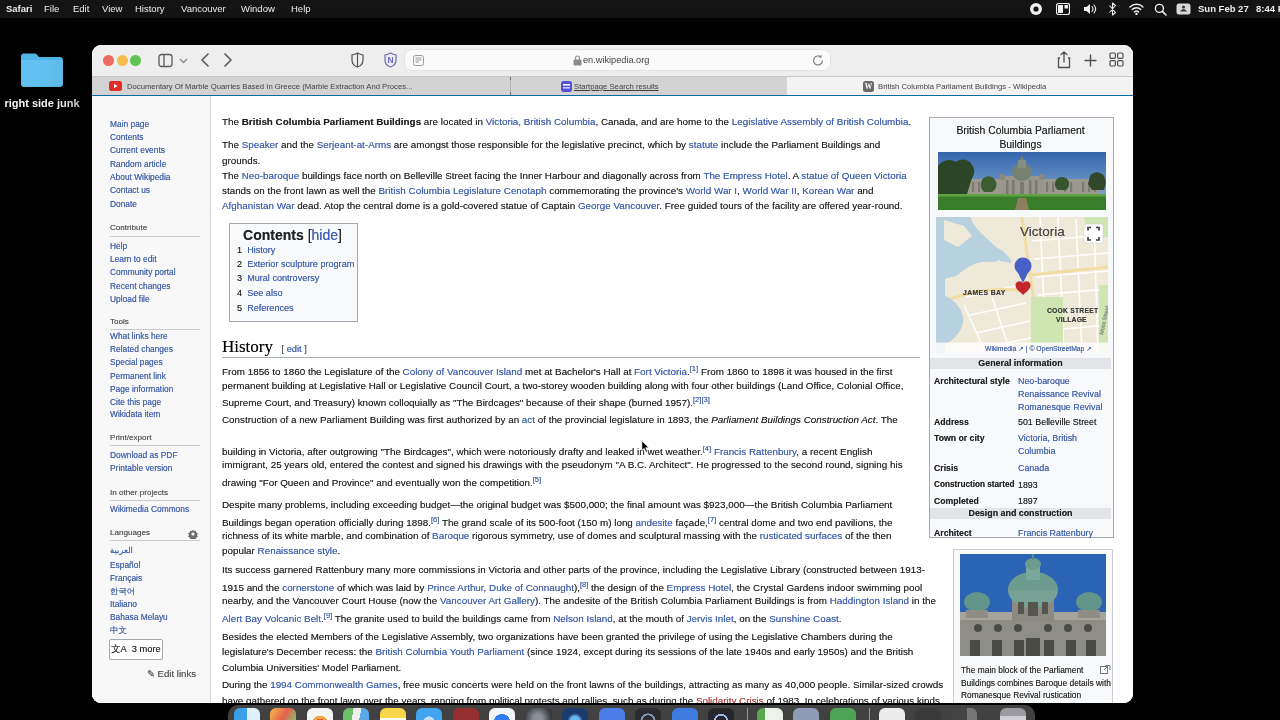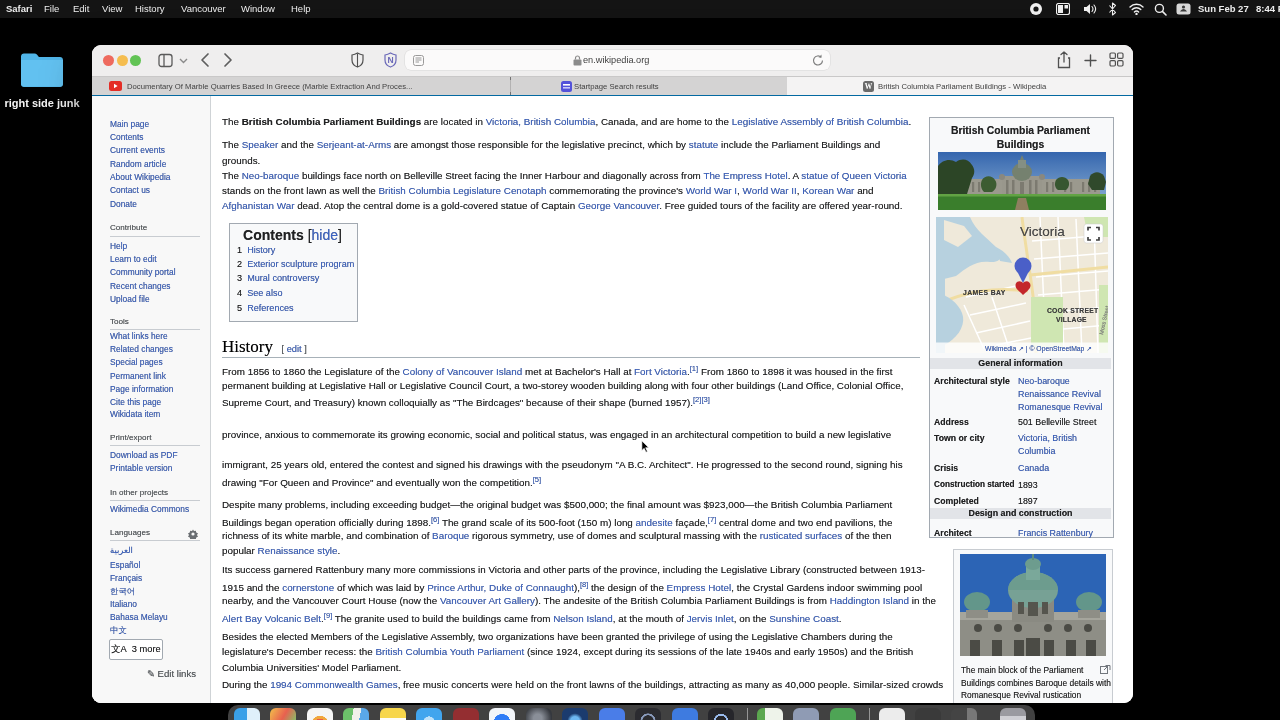--- a/index.html
+++ b/index.html
@@ -141,21 +141,21 @@
         </svg>
       <span style="position:absolute;left:35px;top:5px;">Documentary Of Marble Quarries Based In Greece (Marble Extraction And Proces...</span>
     </div>
     <div style="position:absolute;left:418px;top:3px;width:1px;height:12px;background:#b3b2b2;"></div>
     <div class="tab" style="left:419px;width:276px;background:#d4d3d3;">
       <svg style="position:absolute;left:50px;top:4px" width="11" height="11" viewBox="0 0 11 11">
           <rect width="11" height="11" rx="2.5" fill="#5352d9"></rect>
           <rect x="2" y="3" width="7" height="1.6" fill="#fff"></rect>
           <rect x="2" y="6" width="7" height="1.6" fill="#c8c8f8"></rect>
         </svg>
-      <span style="position:absolute;left:63px;top:5px;">Startpage Search results</span>
+      <span style="position:absolute;left:63px;top:5px;text-decoration:underline;">Startpage Search results</span>
     </div>
     <div class="tab" style="left:695px;width:346px;background:#f4f3f3;">
       <svg style="position:absolute;left:76px;top:3.5px" width="11" height="11" viewBox="0 0 11 11">
           <rect width="11" height="11" rx="2.5" fill="#6a6a6a"></rect>
           <text x="5.5" y="8.2" font-size="7.5" font-weight="bold" fill="#fff" text-anchor="middle" font-family="Liberation Serif">W</text>
         </svg>
       <span style="position:absolute;left:91px;top:5px;">British Columbia Parliament Buildings - Wikipedia</span>
     </div>
   </div>
   <div id="content">
@@ -216,40 +216,42 @@
     <div class="ln" style="left:145px;top:149.6px;font-size:9.1px">1&nbsp; <a>History</a></div>
     <div class="ln" style="left:145px;top:163.7px;font-size:9.1px">2&nbsp; <a>Exterior sculpture program</a></div>
     <div class="ln" style="left:145px;top:178.4px;font-size:9.1px">3&nbsp; <a>Mural controversy</a></div>
     <div class="ln" style="left:145px;top:193.2px;font-size:9.1px">4&nbsp; <a>See also</a></div>
     <div class="ln" style="left:145px;top:207.6px;font-size:9.1px">5&nbsp; <a>References</a></div>
     <div class="ln" style="left:130px;top:246.5px;font-family:'Liberation Serif',serif;font-size:17px;color:#000;">History&nbsp;&nbsp;<span style="font-size:9.3px;font-family:'Liberation Sans',sans-serif;color:#54595d">[ <a>edit</a> ]</span></div>
     <div style="position:absolute;left:130px;top:261px;width:698px;height:1px;background:#a7b1b8;"></div>
     <div class="ln" style="left:130px;top:270px">From 1856 to 1860 the Legislature of the <a>Colony of Vancouver Island</a> met at Bachelor's Hall at <a>Fort Victoria</a>.<sup><a>[1]</a></sup> From 1860 to 1898 it was housed in the first</div>
     <div class="ln" style="left:130px;top:285.5px">permanent building at Legislative Hall or Legislative Council Court, a two-storey wooden building along with four other buildings (Land Office, Colonial Office,</div>
     <div class="ln" style="left:130px;top:301px">Supreme Court, and Treasury) known colloquially as "The Birdcages" because of their shape (burned 1957).<sup><a>[2][3]</a></sup></div>
-    <div class="ln" style="left:130px;top:335px">province, anxious to commemorate its growing economic, social and political status, was engaged in an architectural competition to build a new legislative</div>
+    <div class="ln" style="left:130px;top:320px">Construction of a new Parliament Building was first authorized by an <a>act</a> of the provincial legislature in 1893, the <i>Parliament Buildings Construction Act</i>. The</div>
+    <div class="ln" style="left:130px;top:350px">building in Victoria, after outgrowing "The Birdcages", which were notoriously drafty and leaked in wet weather.<sup><a>[4]</a></sup> <a>Francis Rattenbury</a>, a recent English</div>
     <div class="ln" style="left:130px;top:365px">immigrant, 25 years old, entered the contest and signed his drawings with the pseudonym "A B.C. Architect". He progressed to the second round, signing his</div>
     <div class="ln" style="left:130px;top:380.5px">drawing "For Queen and Province" and eventually won the competition.<sup><a>[5]</a></sup></div>
     <div class="ln" style="left:130px;top:405px">Despite many problems, including exceeding budget—the original budget was $500,000; the final amount was $923,000—the British Columbia Parliament</div>
     <div class="ln" style="left:130px;top:420.5px">Buildings began operation officially during 1898.<sup><a>[6]</a></sup> The grand scale of its 500-foot (150 m) long <a>andesite</a> façade,<sup><a>[7]</a></sup> central dome and two end pavilions, the</div>
     <div class="ln" style="left:130px;top:436px">richness of its white marble, and combination of <a>Baroque</a> rigorous symmetry, use of domes and sculptural massing with the <a>rusticated surfaces</a> of the then</div>
     <div class="ln" style="left:130px;top:451px">popular <a>Renaissance style</a>.</div>
     <div class="ln" style="left:130px;top:470px">Its success garnered Rattenbury many more commissions in Victoria and other parts of the province, including the Legislative Library (constructed between 1913-</div>
     <div class="ln" style="left:130px;top:485.5px">1915 and the <a>cornerstone</a> of which was laid by <a>Prince Arthur, Duke of Connaught</a>),<sup><a>[8]</a></sup> the design of the <a>Empress Hotel</a>, the Crystal Gardens indoor swimming pool</div>
     <div class="ln" style="left:130px;top:501px">nearby, and the Vancouver Court House (now the <a>Vancouver Art Gallery</a>). The andesite of the British Columbia Parliament Buildings is from <a>Haddington Island</a> in the</div>
     <div class="ln" style="left:130px;top:516.5px"><a>Alert Bay Volcanic Belt</a>.<sup><a>[9]</a></sup> The granite used to build the buildings came from <a>Nelson Island</a>, at the mouth of <a>Jervis Inlet</a>, on the <a>Sunshine Coast</a>.</div>
     <div class="ln" style="left:130px;top:537px">Besides the elected Members of the Legislative Assembly, two organizations have been granted the privilege of using the Legislative Chambers during the</div>
     <div class="ln" style="left:130px;top:552px">legislature's December recess: the <a>British Columbia Youth Parliament</a> (since 1924, except during its sessions of the late 1940s and early 1950s) and the British</div>
     <div class="ln" style="left:130px;top:567.5px">Columbia Universities' Model Parliament.</div>
     <div class="ln" style="left:130px;top:585px">During the <a>1994 Commonwealth Games</a>, free music concerts were held on the front lawns of the buildings, attracting as many as 40,000 people. Similar-sized crowds</div>
+    <div class="ln" style="left:130px;top:600.5px">have gathered on the front lawn over the years, ranging from political protests and rallies, such as during the <a class="red">Solidarity Crisis</a> of 1983. In celebrations of various kinds</div>
     <svg style="position:absolute;left:549px;top:344px" width="9" height="13" viewBox="0 0 11 16">
         <path d="M1 1l8.5 8.5H5.7l2.2 4.6-1.8.9-2.2-4.7L1 13z" fill="#000" stroke="#fff" stroke-width="0.8"></path>
       </svg>
     <div class="ib" style="left:837px;top:21px;width:183px;height:419px;"></div>
-    <div style="position:absolute;left:838px;top:28px;width:181px;text-align:center;font-size:10.4px;font-weight:bold;line-height:13.5px;">British Columbia Parliament<br>Buildings</div>
+    <div style="position:absolute;left:838px;top:28px;width:181px;text-align:center;font-size:10.4px;font-weight:normal;line-height:13.5px;">British Columbia Parliament<br>Buildings</div>
     <svg style="position:absolute;left:846px;top:56px" width="168" height="58" viewBox="0 0 168 58">
       <defs>
           <linearGradient id="sky1" x1="0" y1="0" x2="0" y2="1">
             <stop offset="0" stop-color="#3566ae"></stop>
             <stop offset="1" stop-color="#93b6d8"></stop>
           </linearGradient>
         </defs>
       <rect width="168" height="58" fill="url(#sky1)"></rect>
       <rect y="42" width="168" height="16" fill="#3a7e2c"></rect>
       <rect y="42" width="168" height="2.5" fill="#62a344"></rect>

